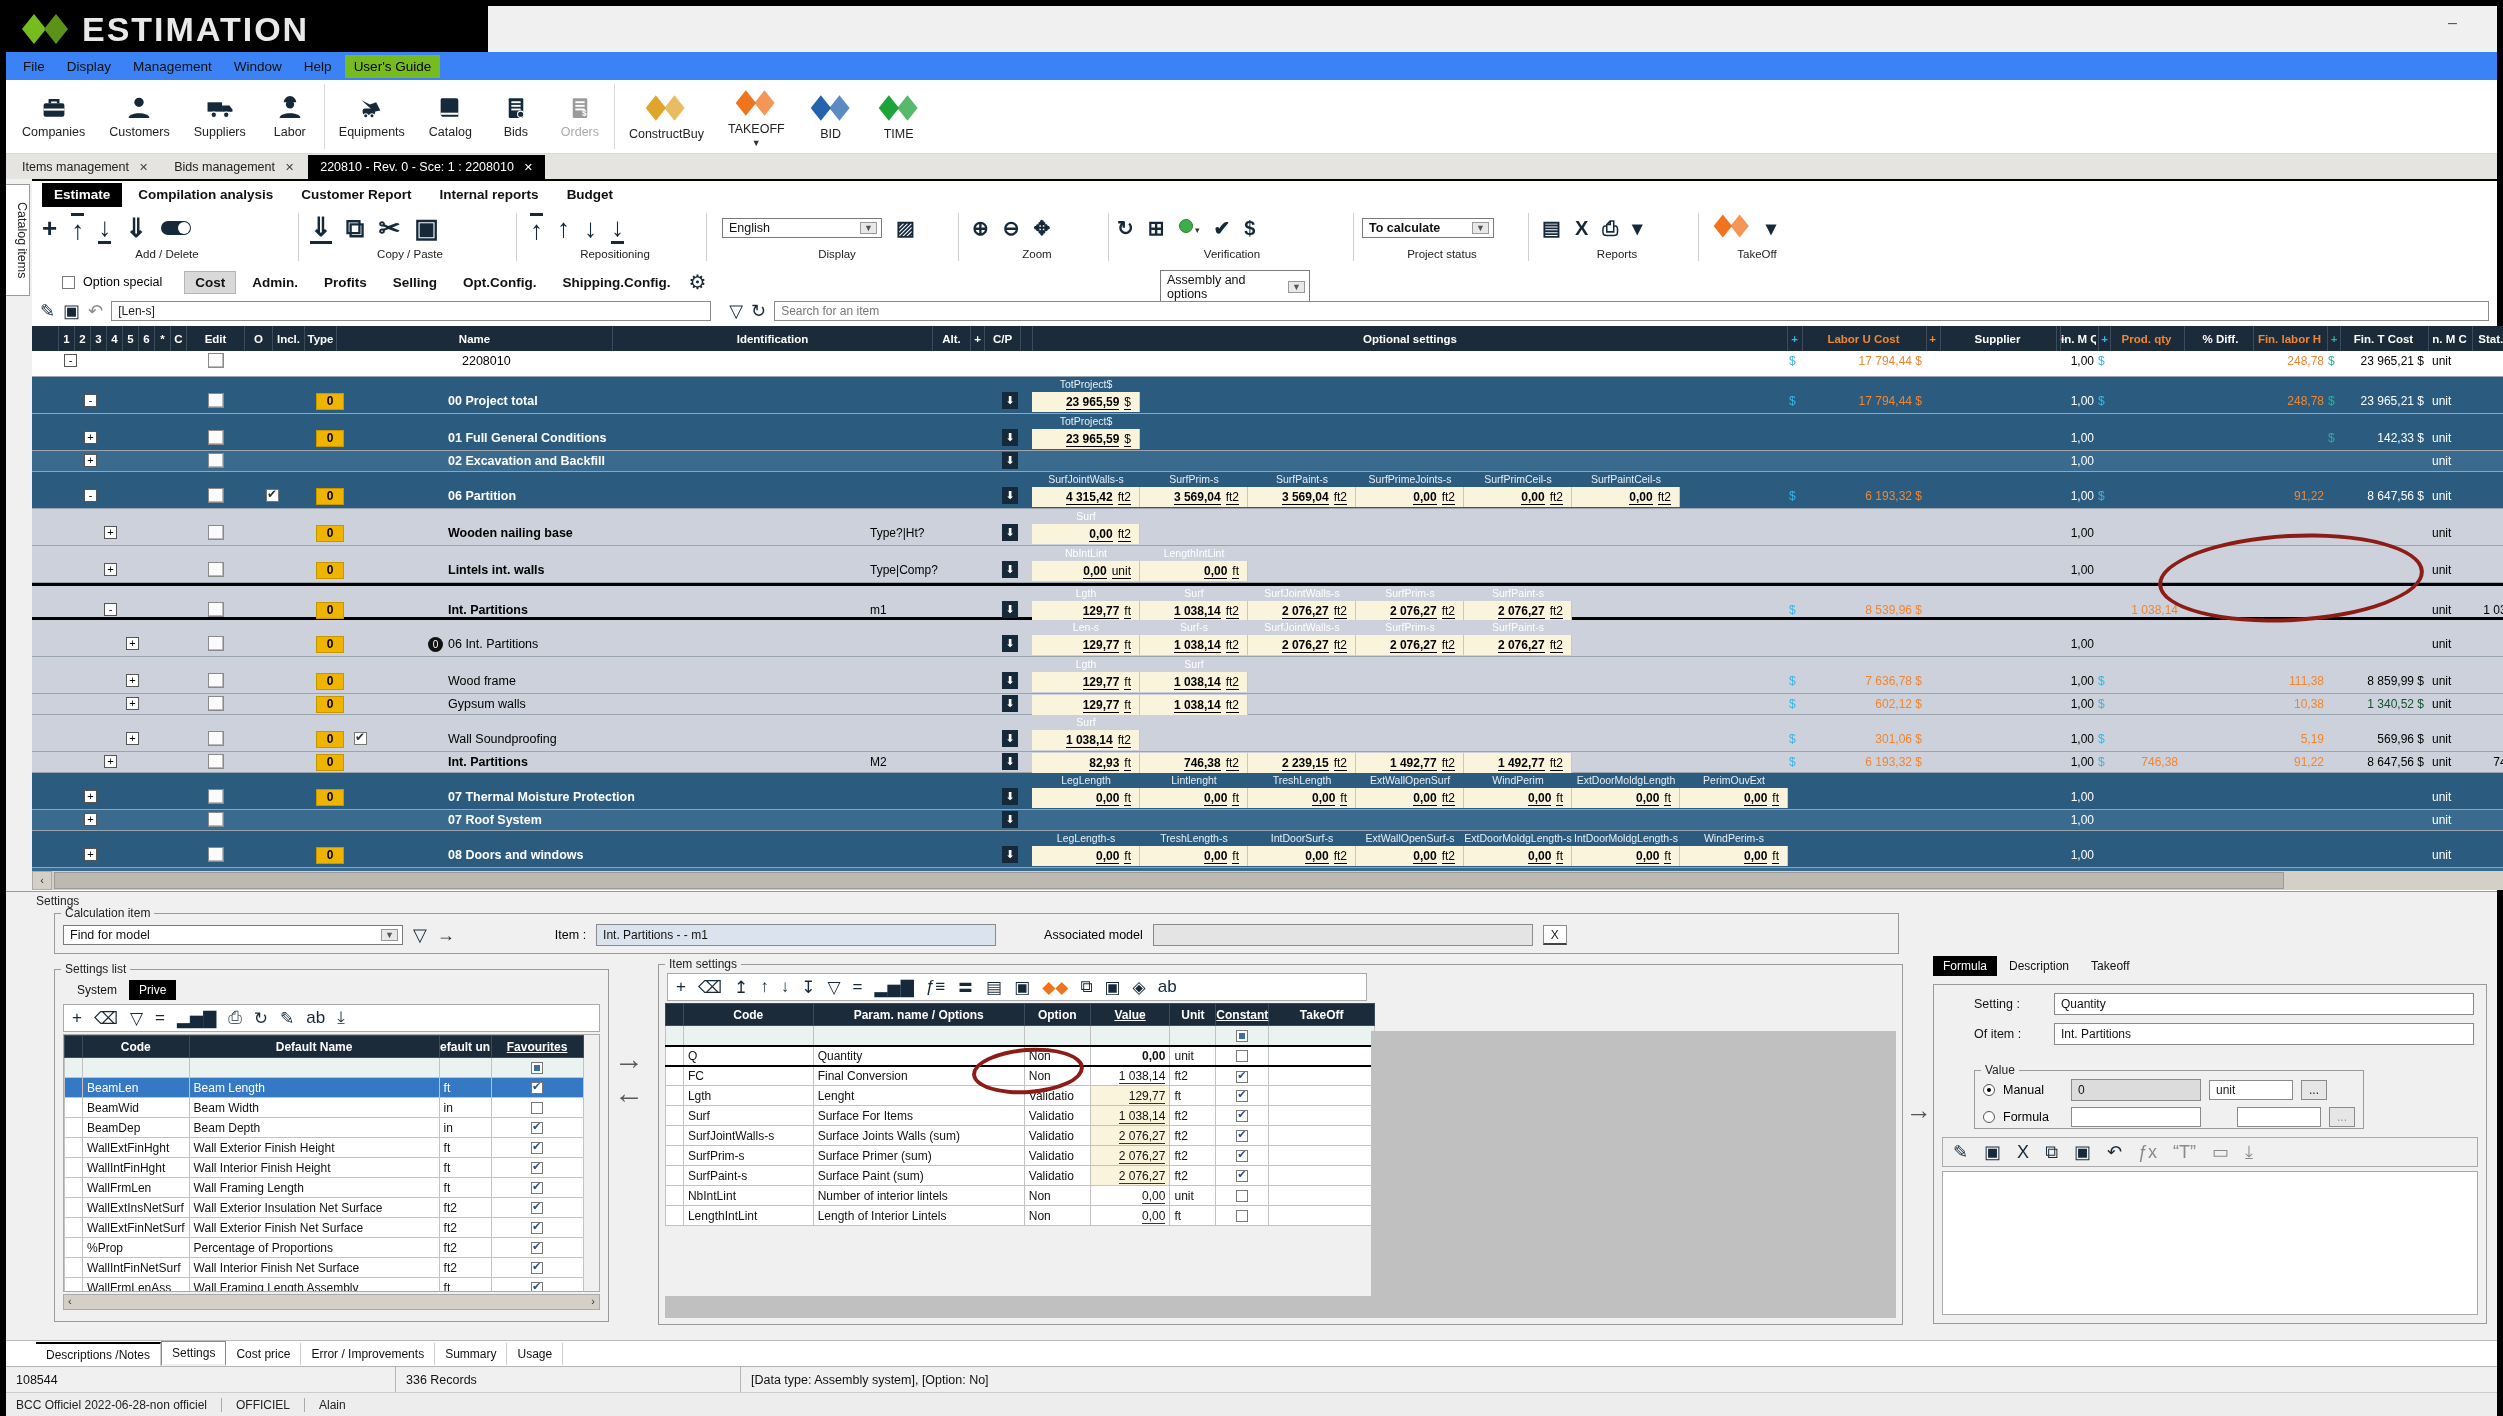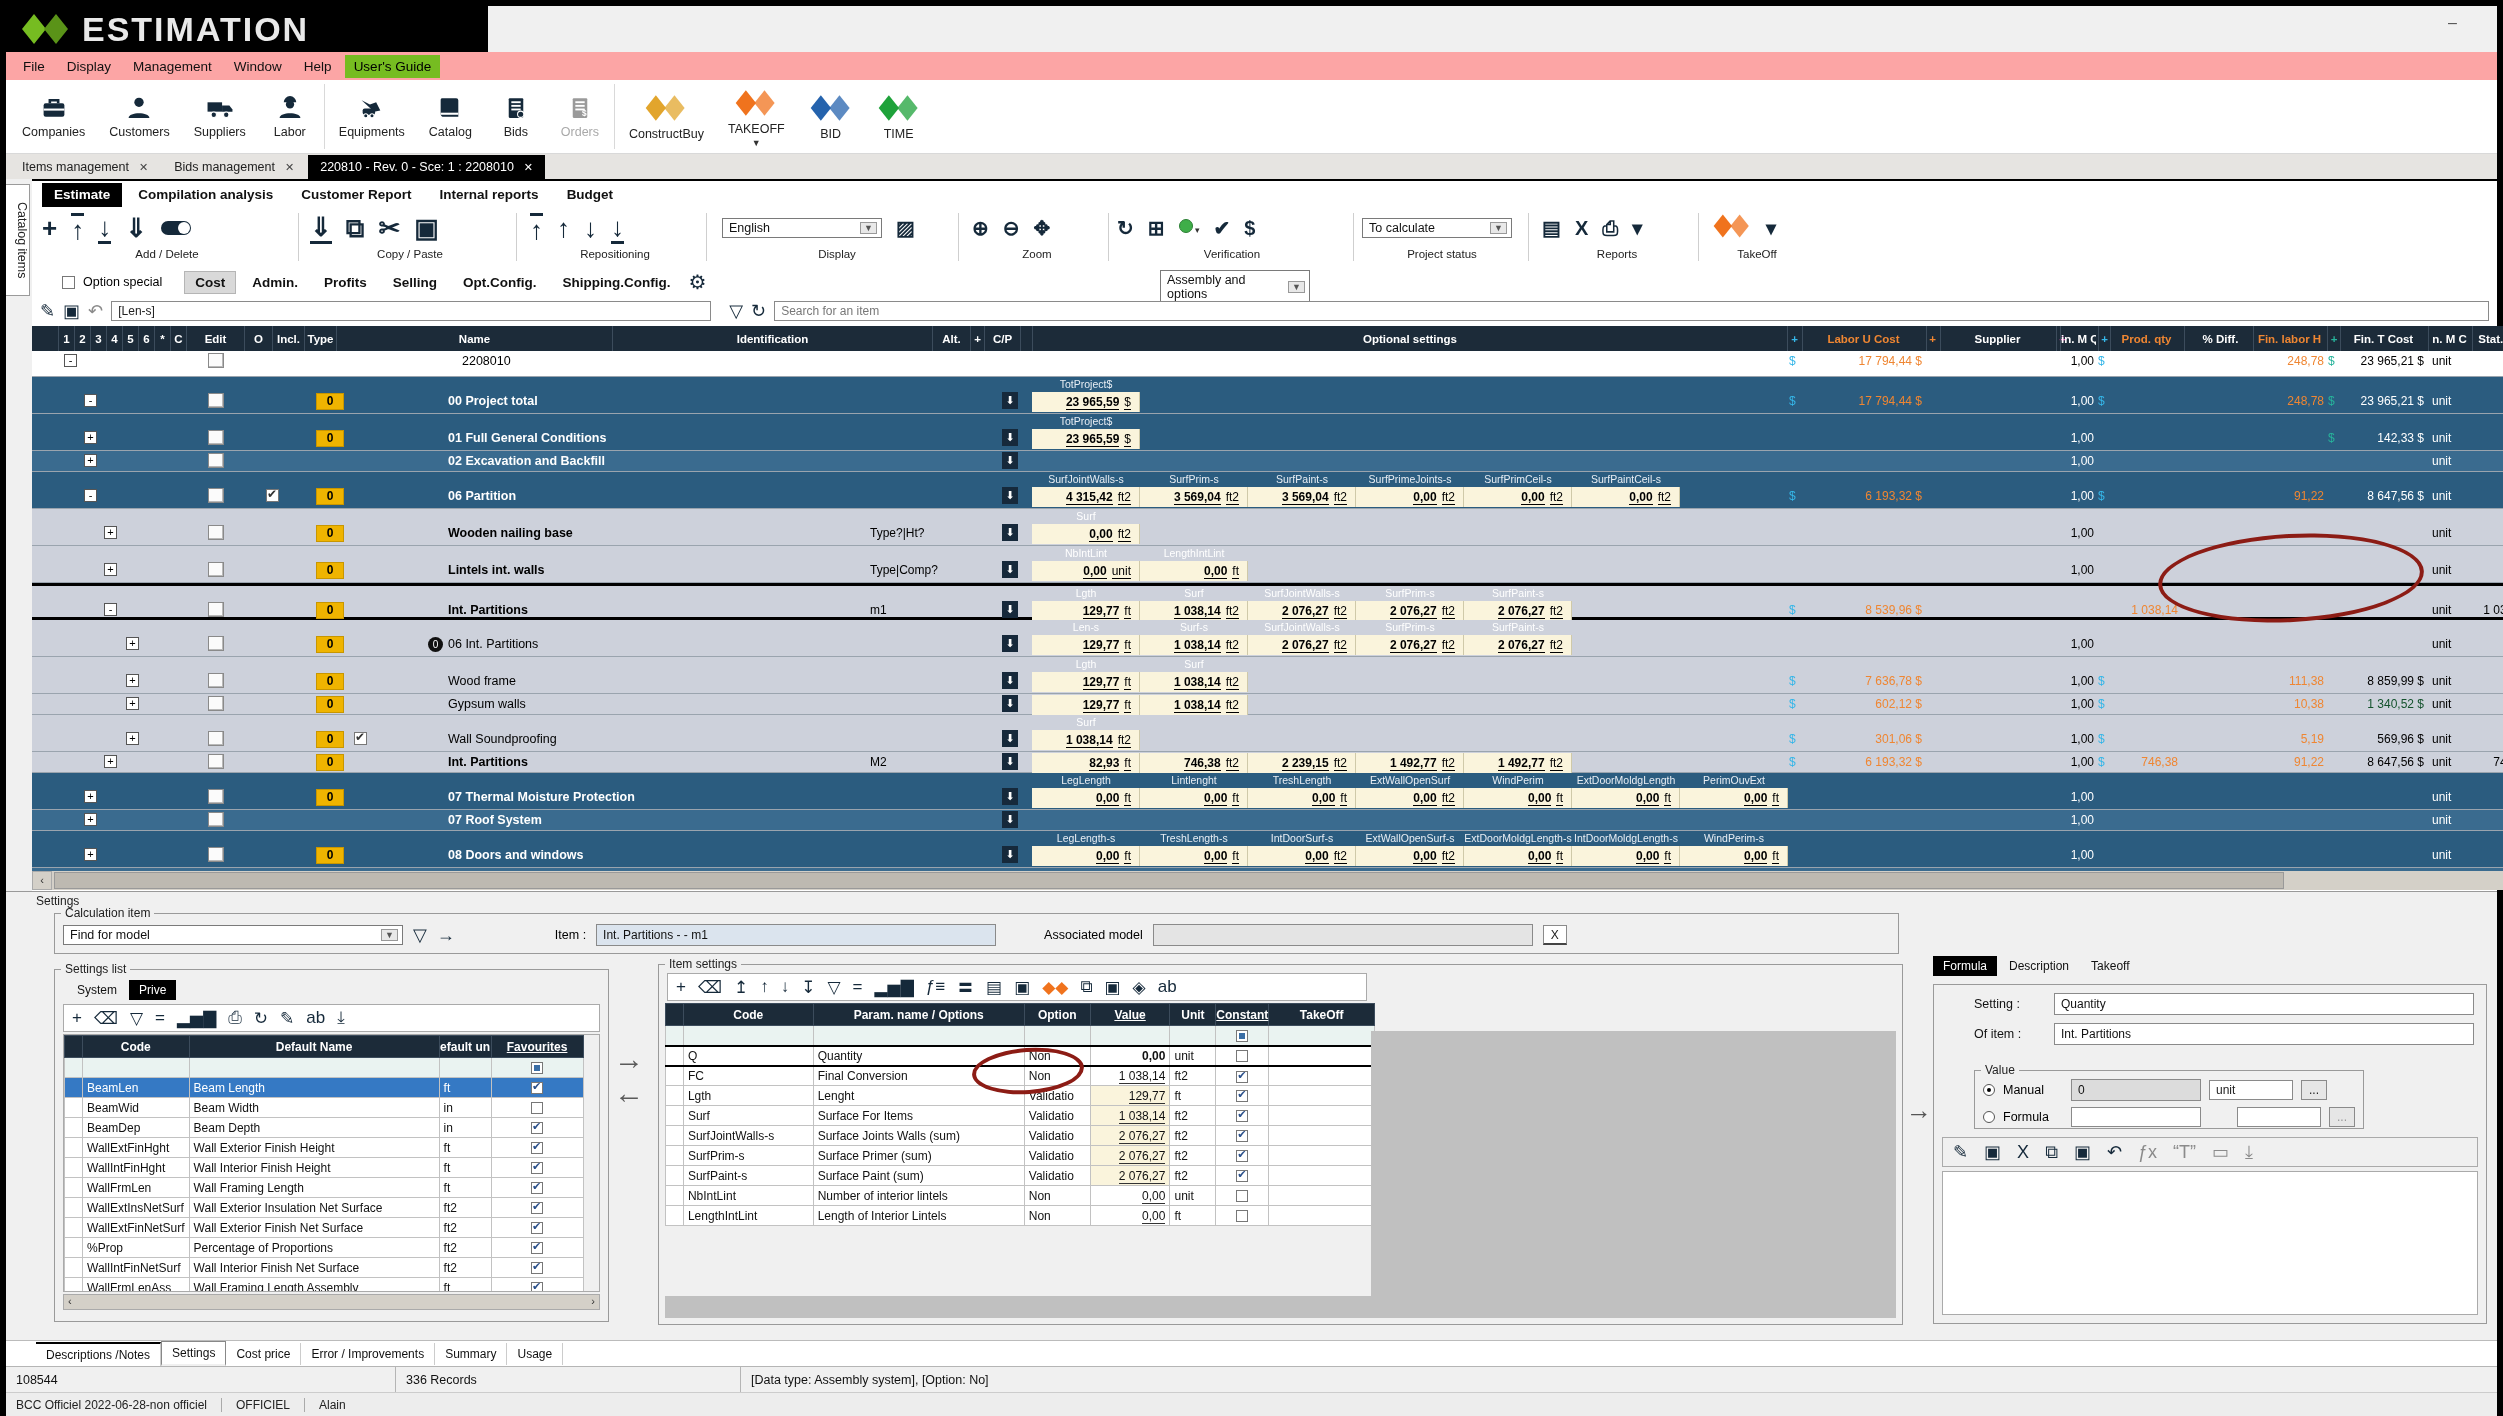--- a/index.html
+++ b/index.html
@@ -9,21 +9,21 @@
   #screen { position:absolute; inset:0; }
   #window { position:absolute; left:6px; top:6px; width:2491px; height:1404px; background:#f0f0f0; }
 
   
   #logo-band { left:0; top:0; width:482px; height:46px; background:#000; display:flex; align-items:center; padding-left:14px; gap:10px; }
   #logo-text { color:#e9e9e9; font-size:34px; font-weight:bold; letter-spacing:2px; }
   #main-menu-title { left:0; top:8px; width:2491px; text-align:center; color:#8a8a8a; font-size:15px; }
   #min-btn { right:40px; top:8px; color:#555; font-size:16px; }
 
   
-  #menubar { left:0; top:46px; width:2491px; height:28px; background:#fca5a5; display:flex; align-items:center; gap:4px; padding-left:8px; }
+  #menubar { left:0; top:46px; width:2491px; height:28px; background:#3b82f6; display:flex; align-items:center; gap:4px; padding-left:8px; }
   .menu-item { font-size:13.5px; color:#111; padding:4px 9px; }
   .menu-item.green { background:#76bc21; color:#000; }
 
   
   #app-toolbar { left:0; top:74px; width:2491px; height:74px; background:#fff; border-bottom:1px solid #d9d9d9; display:flex; align-items:stretch; padding-left:4px; }
   .tb-btn { display:flex; flex-direction:column; align-items:center; justify-content:center; gap:4px; padding:4px 12px; min-width:64px; position:relative; }
   .tb-btn .lbl { font-size:12.5px; color:#222; white-space:nowrap; }
   .tb-btn.disabled .lbl { color:#a9a9a9; }
   .tb-sep { width:1px; background:#d9d9d9; margin:4px 2px; }
   .caret { font-size:9px; color:#333; line-height:6px; }
@@ -371,21 +371,21 @@
               <span class="ric small">⊞</span>
               <span><span class="green-dot" style="display:inline-block"></span><span class="caret"> ▾</span></span>
               <span class="ric small">✔</span>
               <span class="ric small">$</span>
             </div>
             <div class="glabel">Verification</div>
           </div>
           <div class="gsep" style="left: 1321px;"></div>
           <div class="rgroup" style="left: 1330px; width: 160px;">
             <div class="icons">
-              <span class="combo" style="width: 150px;">
+              <span class="combo" style="width: 132px; font-weight: bold;">
                 <span>To calculate</span>
                 <span class="dd">▼</span>
               </span>
             </div>
             <div class="glabel">Project status</div>
           </div>
           <div class="gsep" style="left: 1496px;"></div>
           <div class="rgroup" style="left: 1510px; width: 150px;">
             <div class="icons">
               <span class="ric small">▤</span>

